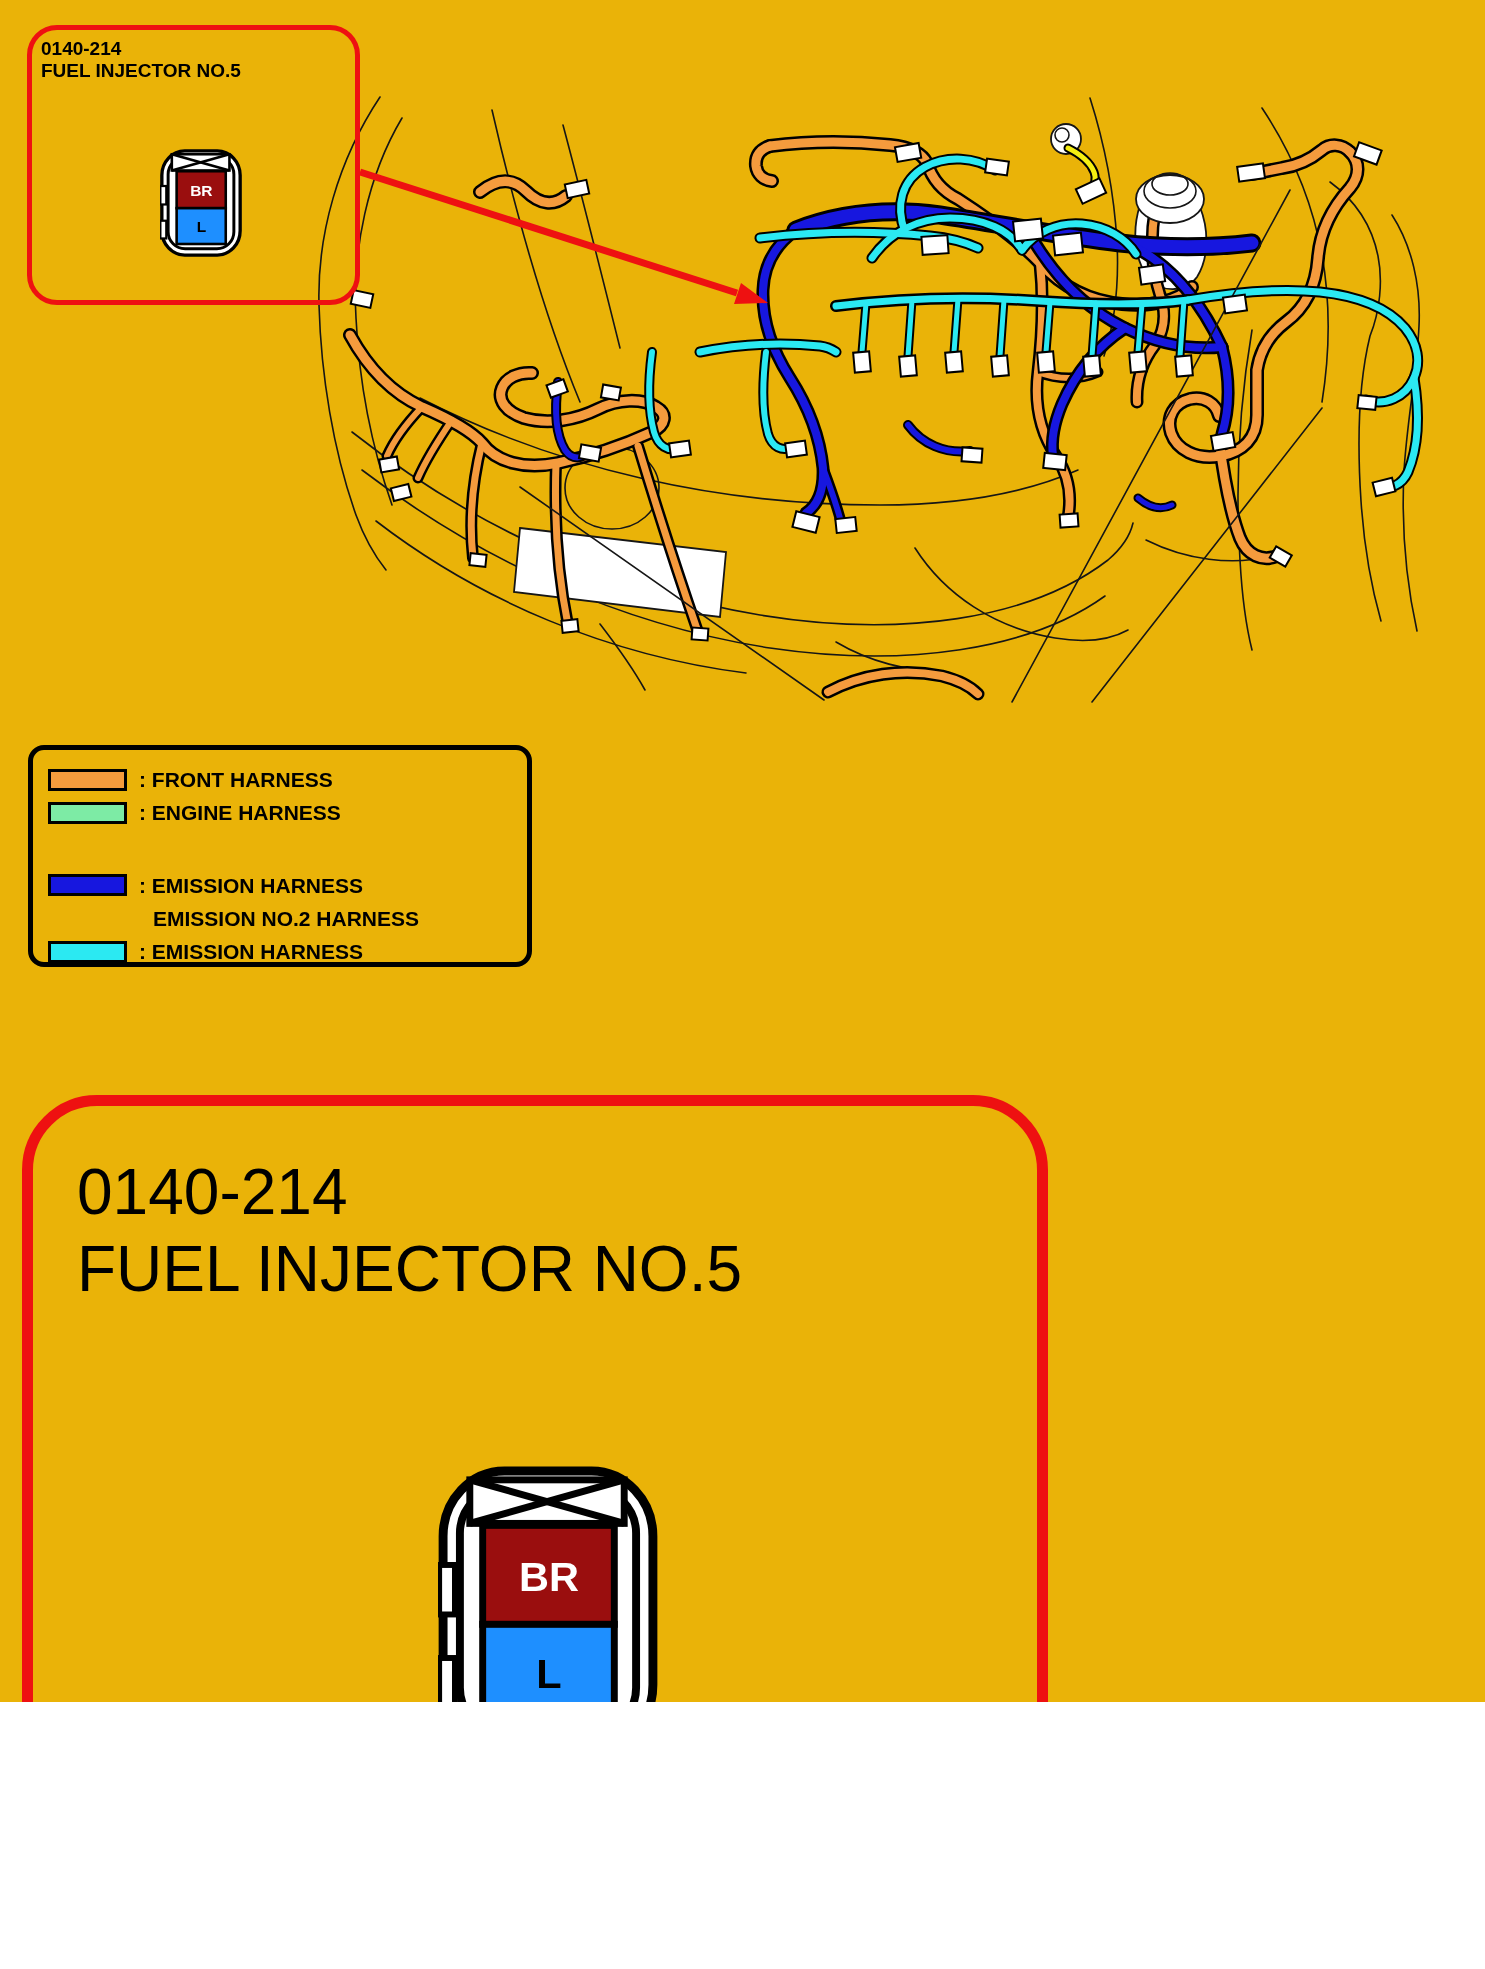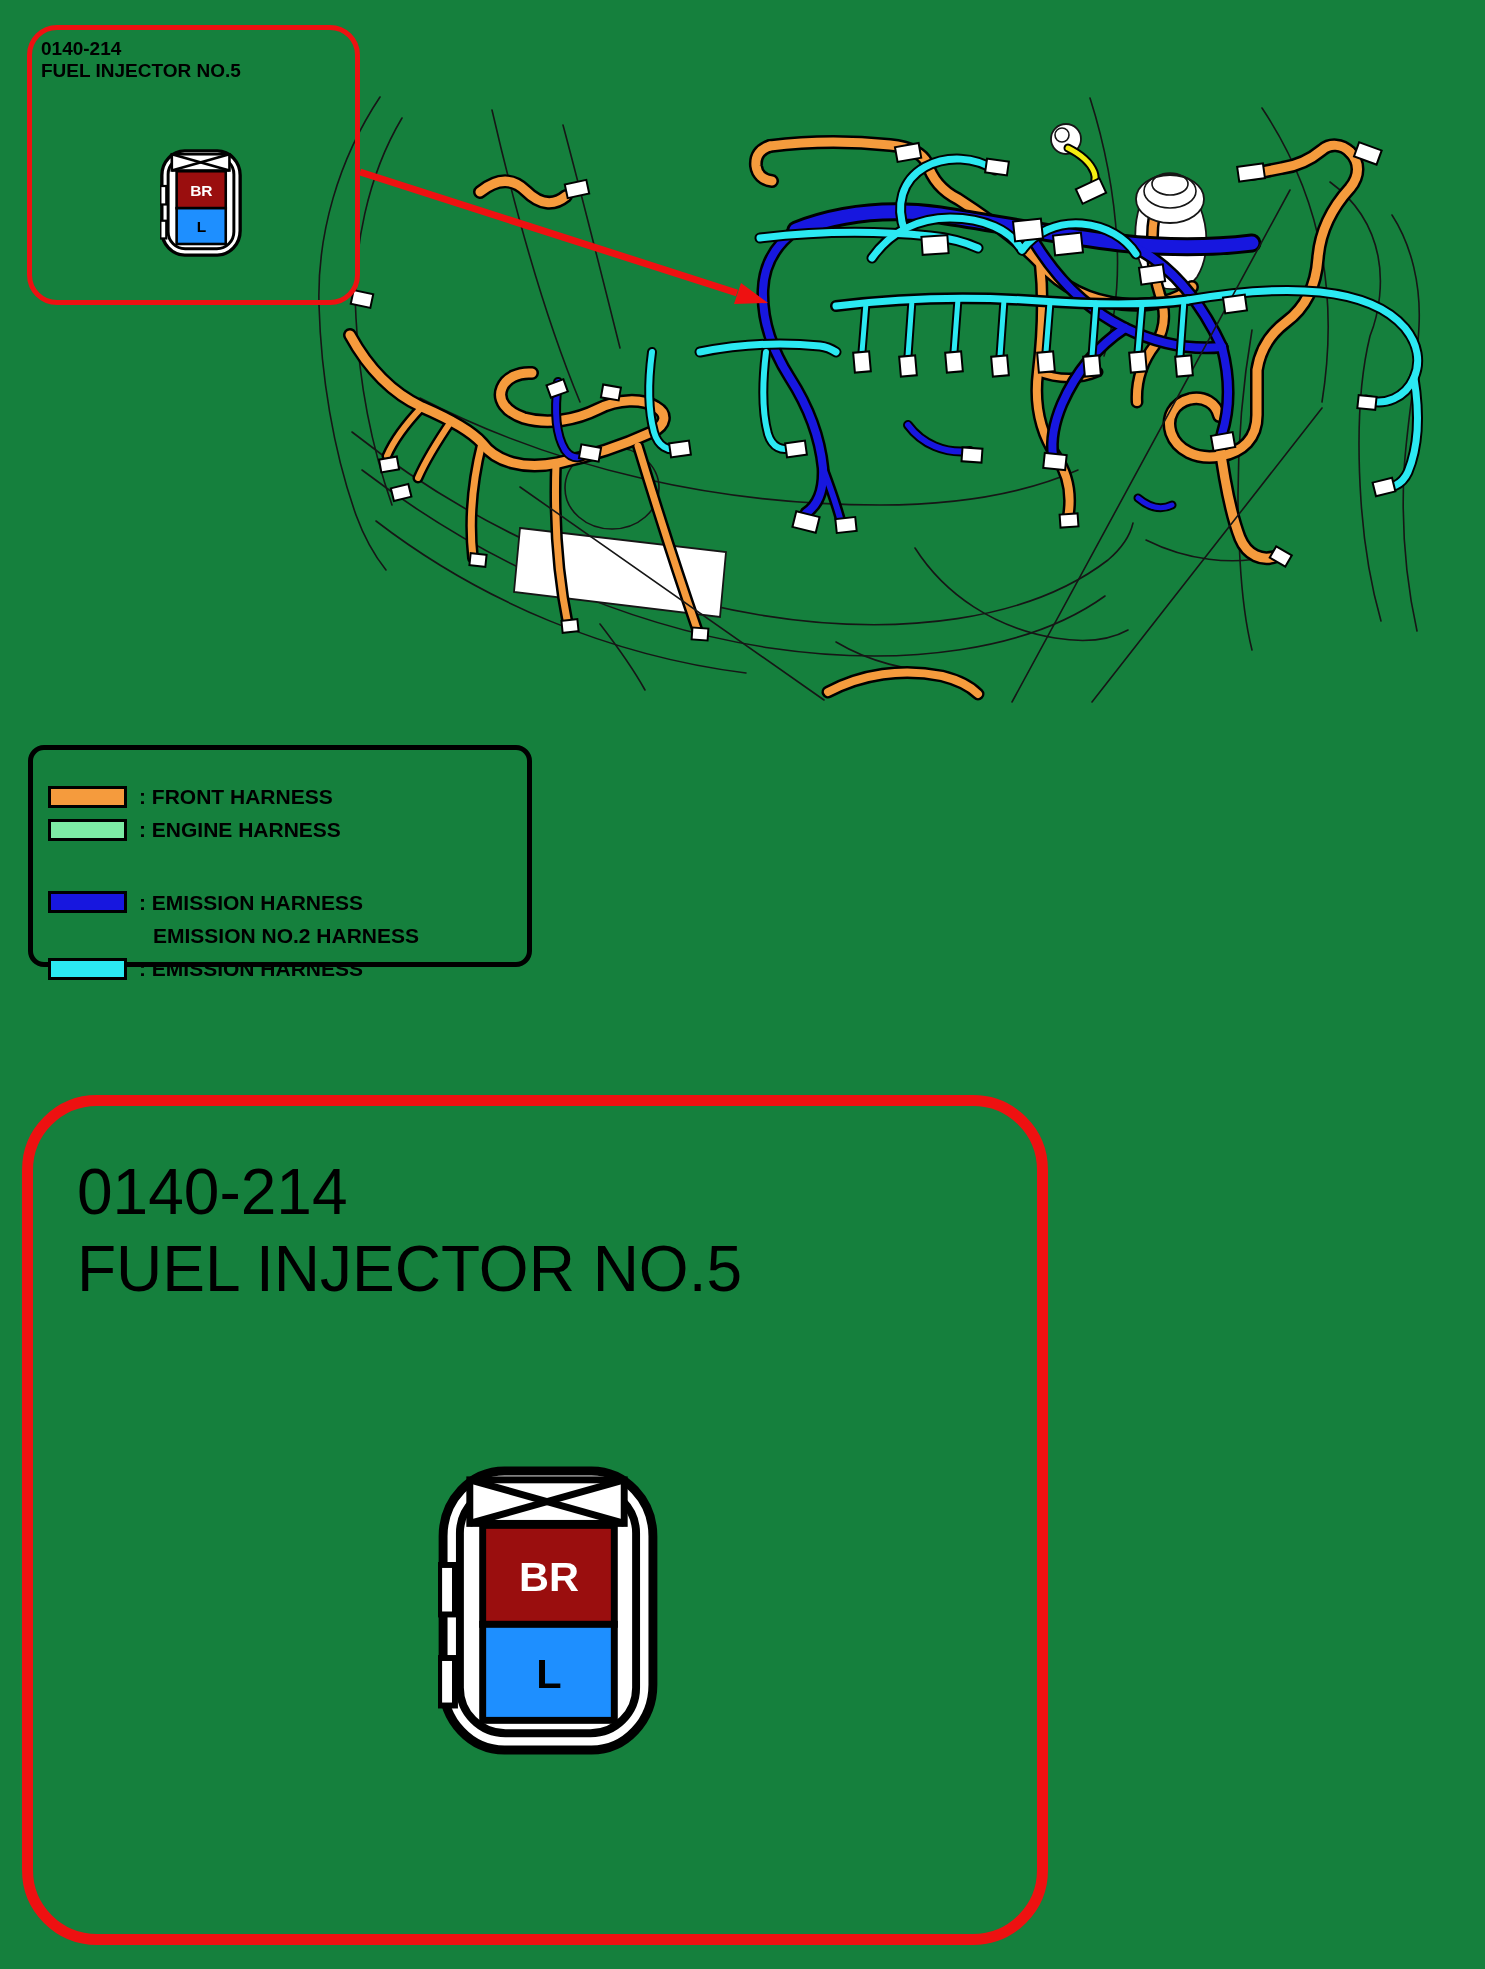--- a/index.html
+++ b/index.html
@@ -1,28 +1,28 @@
 <!DOCTYPE html>
 <html style="--front_harness: #F59B3D; --engine_harness: #7DEBA5; --emission_harness: #1717DF; --injection_harness: #2BE9F2; --rear_harness: #F5EE11; --callout_border: #EE1111; --pin_br: #9A0E0E; --pin_l: #1E8FFF;"><head>
 <meta charset="utf-8">
 <style>
   html,body{margin:0;padding:0;background:#fff;}
-  .page{position:relative;width:1485px;height:1969px;background:#15803d;overflow:hidden;
+  .page{position:relative;width:1485px;height:1702px;background:#eab308;overflow:hidden;
         font-family:"Liberation Sans", sans-serif;color:#000;}
   svg{display:block;}
   .abs{position:absolute;}
 
   
   .callout{left:27px;top:25px;width:333px;height:280px;border:5px solid var(--callout_border);
            border-radius:30px;box-sizing:border-box;}
   .callout-title{position:absolute;left:9px;top:8px;font-size:19px;font-weight:700;line-height:22px;}
 
   
   .legend{left:28px;top:745px;width:504px;height:222px;border:5px solid #000;border-radius:16px;
-          box-sizing:border-box;padding-top:30px;}
+          box-sizing:border-box;padding-top:13px;}
   .lrow{display:flex;align-items:center;height:33px;margin-left:15px;}
   .lrow.two{height:66px;align-items:flex-start;margin-top:40px;}
   .lrow.two .sw{margin-top:5px;}
   .sw{width:73px;height:16px;border:3px solid #000;flex:0 0 auto;}
   .ltext{margin-left:12px;font-size:21px;font-weight:700;line-height:33px;white-space:nowrap;}
   .ltext .l2{margin-left:14px;}
   .sw.front_harness{background:var(--front_harness);}
   .sw.engine_harness{background:var(--engine_harness);}
   .sw.emission_harness{background:var(--emission_harness);}
   .sw.injection_harness{background:var(--injection_harness);}

